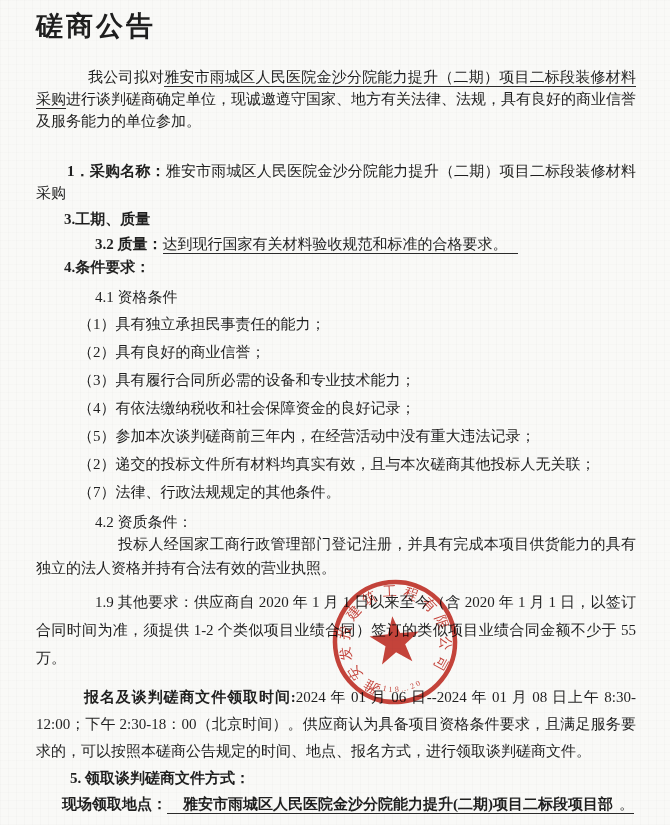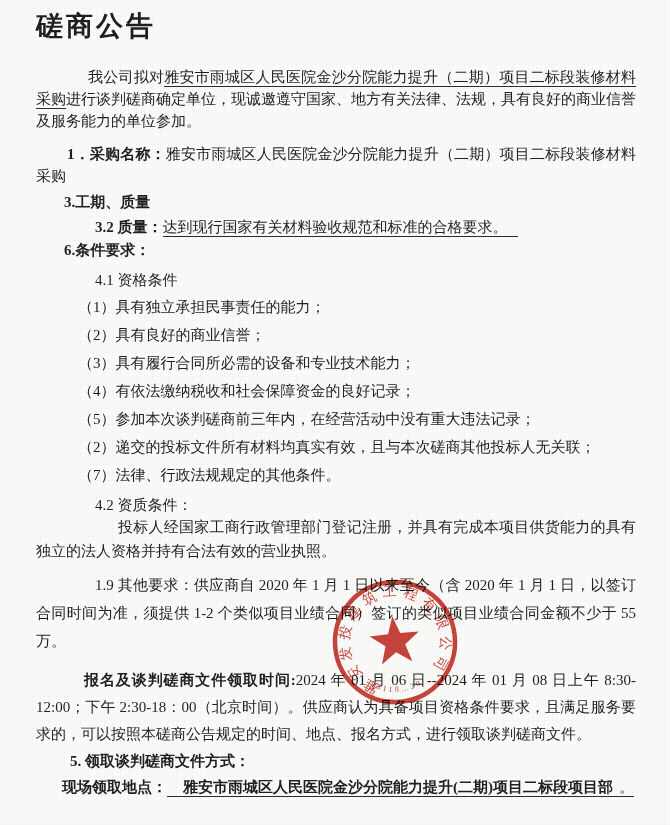--- a/index.html
+++ b/index.html
@@ -17,21 +17,21 @@
   }
   .doc-title{
     margin:10px 36px 0 36px;
     font-size:27px;line-height:32px;
     font-weight:700;letter-spacing:3px;
   }
   .blk{margin:0 34px 0 36px;text-align:justify;font-size:15px;}
   .u{border-bottom:1.5px solid #2b2b2b;padding-bottom:1px;}
   .lbl{font-weight:700;}
   .p-intro {margin-top:24px;text-indent:52px;line-height:22px;}
-  .p-item1 {margin-top:11px;text-indent:31px;line-height:22px;}
+  .p-item1 {margin-top:28px;text-indent:31px;line-height:22px;}
   .p-item2 {margin-top:3px; text-indent:30px;line-height:20px;}
   .p-h3    {margin-top:5px; text-indent:28px;line-height:20px;font-weight:700;}
   .p-s31   {margin-top:6px; text-indent:59px;line-height:22px;}
   .p-s32   {margin-top:4px; text-indent:59px;line-height:22px;}
   .p-h4    {margin-top:2px; text-indent:28px;line-height:20px;font-weight:700;}
   .p-s41   {margin-top:10px;text-indent:59px;line-height:20px;}
   .p-cond  {margin-top:8px; text-indent:42px;line-height:20px;}
   .p-cond1 {margin-top:7px;}
   .p-s42l  {margin-top:10px;text-indent:59px;line-height:20px;font-family:Liberation Serif, serif;}
   .p-s42b  {margin-top:0;   text-indent:82px;line-height:24px;}
@@ -60,21 +60,21 @@
   <p class="blk p-intro"><span>我公司拟对</span><span class="u">雅安市雨城区人民医院金沙分院能力提升（二期）项目二标段装修材料采购</span><span>进行谈判磋商确定单位，现诚邀遵守国家、地方有关法律、法规，具有良好的商业信誉及服务能力的单位参加。</span></p>
 
   <p class="blk p-item1"><b class="lbl">1．采购名称：</b><span>雅安市雨城区人民医院金沙分院能力提升（二期）项目二标段装修材料采购</span></p>
 
 
   <p class="blk p-h3">3.工期、质量</p>
 
 
   <p class="blk p-s32"><b class="lbl">3.2 质量：</b><span class="u pad-tail">达到现行国家有关材料验收规范和标准的合格要求。</span></p>
 
-  <p class="blk p-h4">6.条件要求：</p>
+  <p class="blk p-h4">4.条件要求：</p>
 
   <p class="blk p-s41">4.1 资格条件</p>
 
   <p class="blk p-cond p-cond1">（1）具有独立承担民事责任的能力；</p>
   <p class="blk p-cond">（2）具有良好的商业信誉；</p>
   <p class="blk p-cond">（3）具有履行合同所必需的设备和专业技术能力；</p>
   <p class="blk p-cond">（4）有依法缴纳税收和社会保障资金的良好记录；</p>
   <p class="blk p-cond">（5）参加本次谈判磋商前三年内，在经营活动中没有重大违法记录；</p>
   <p class="blk p-cond">（2）递交的投标文件所有材料均真实有效，且与本次磋商其他投标人无关联；</p>
   <p class="blk p-cond">（7）法律、行政法规规定的其他条件。</p>

